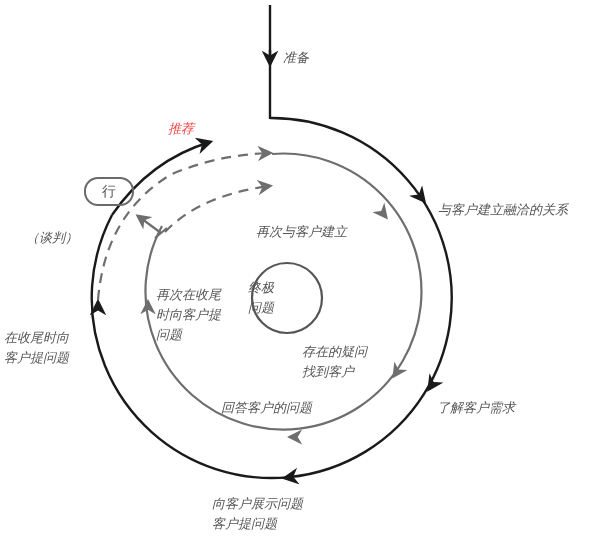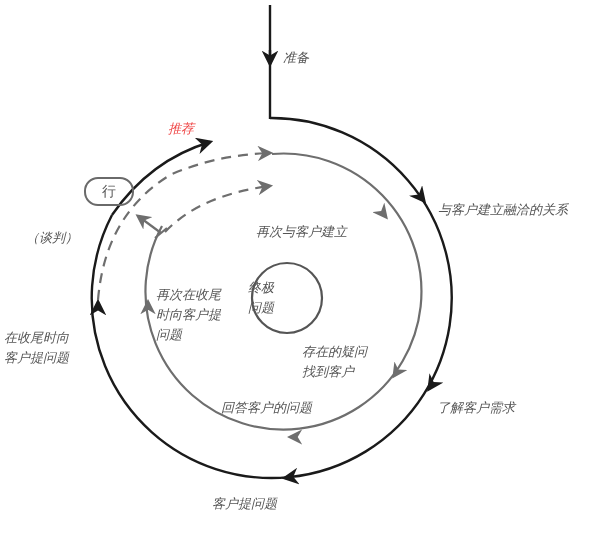--- a/index.html
+++ b/index.html
@@ -66,20 +66,21 @@
 <div class="lbl" style="left:168px; top:119px; color:#ef4444;">推荐</div>
 
 <div class="pill" style="left:84px; top:177px; width:50px; height:29px;">
   <span>行</span>
 </div>
 <div class="lbl" style="left:26px; top:228px;text-align:center;">（谈判）</div>
 
 <div class="lbl" style="left:438px; top:200px;">与客户建立融洽的关系</div>
 <div class="lbl" style="left:437px; top:398px;">了解客户需求</div>
 <div class="lbl center" style="left:212px; top:494px; width:148px;">
+  <div>向客户展示问题</div>
   <div>客户提问题</div>
 </div>
 <div class="lbl" style="left:4px; top:296px;margin-top:32px;">
   <div>在收尾时向</div>
   <div>客户提问题</div>
 </div>
 
 <div class="lbl center" style="left:256px; top:222px; width:120px;">
   <div>再次与客户建立</div>
 </div>

